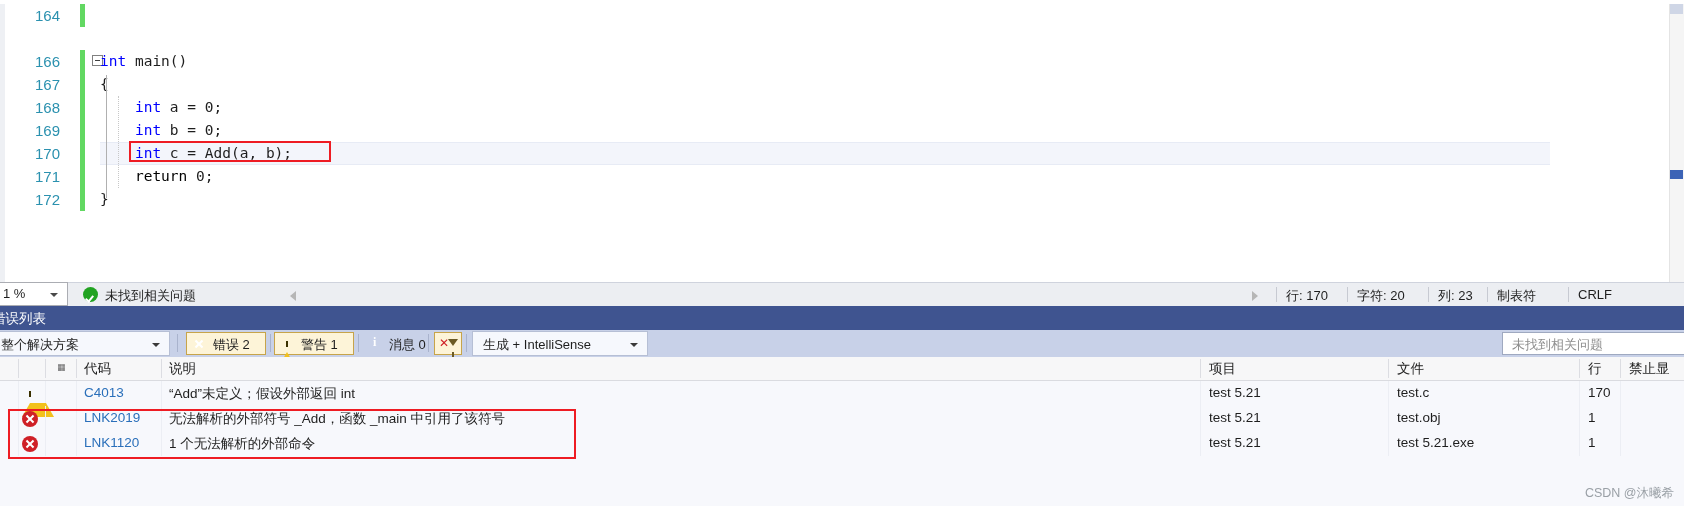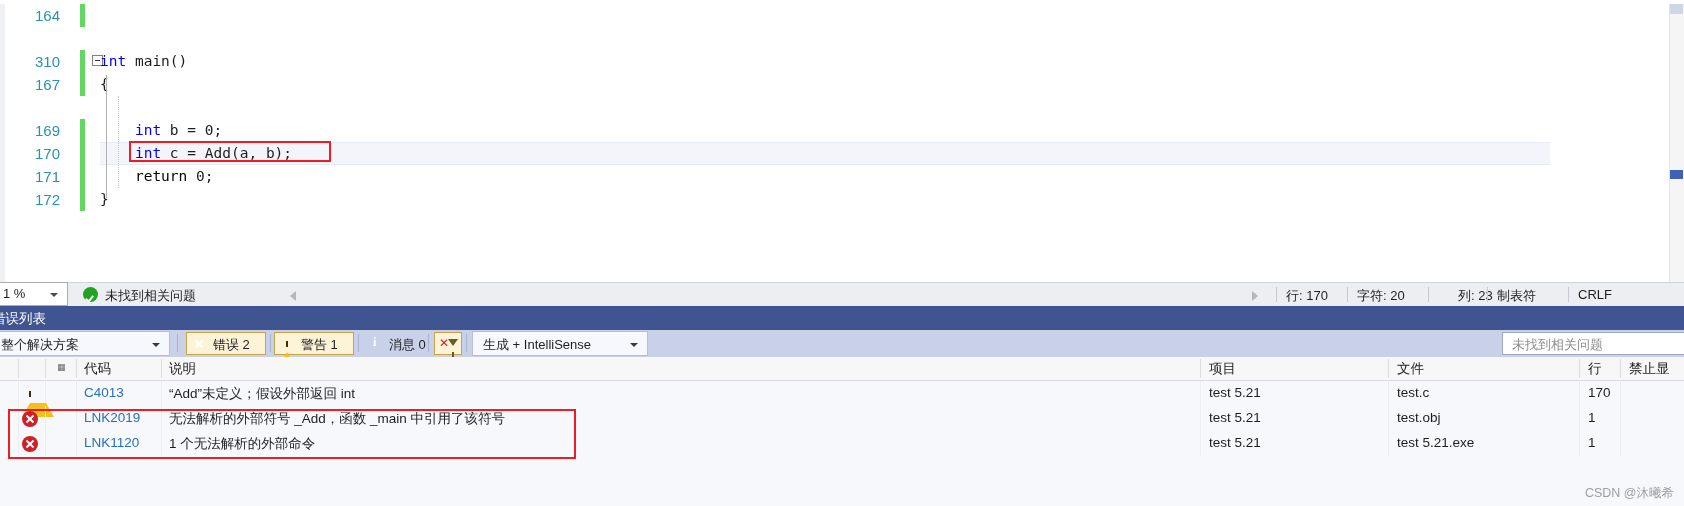--- a/index.html
+++ b/index.html
@@ -228,22 +228,23 @@
 </head>
 <body>
 
 <div class="app">
 
   <div class="editor">
     <div class="editor-left-strip"></div>
 
     <div class="code-area" id="code-area">
         <div class="code-line" style="position: absolute; left: 0px; top: 4px; width: 1684px;"><span class="ln">164</span><span class="chg"></span><span class="code-txt"></span></div>
-        <div class="code-line" style="position: absolute; left: 0px; top: 50px; width: 1684px;"><span class="ln">310</span><span class="chg"></span><span class="glyph-box"></span><span class="code-txt"><span class="kw">int</span><span class="plain"> main()</span></span></div>
+        <div class="code-line" style="position: absolute; left: 0px; top: 50px; width: 1684px;"><span class="ln">166</span><span class="chg"></span><span class="glyph-box"></span><span class="code-txt"><span class="kw">int</span><span class="plain"> main()</span></span></div>
         <div class="code-line" style="position: absolute; left: 0px; top: 73px; width: 1684px;"><span class="ln">167</span><span class="chg"></span><span class="code-txt"><span class="plain">{</span></span></div>
+        <div class="code-line" style="position: absolute; left: 0px; top: 96px; width: 1684px;"><span class="ln">168</span><span class="chg"></span><span class="code-txt"><span class="plain">    </span><span class="kw">int</span><span class="plain"> a = 0;</span></span></div>
         <div class="code-line" style="position: absolute; left: 0px; top: 119px; width: 1684px;"><span class="ln">169</span><span class="chg"></span><span class="code-txt"><span class="plain">    </span><span class="kw">int</span><span class="plain"> b = 0;</span></span></div>
         <div class="code-line" style="position: absolute; left: 0px; top: 142px; width: 1684px;"><div class="hl-line"></div><span class="ln">170</span><span class="chg"></span><span class="code-txt"><span class="plain">    </span><span class="kw">int</span><span class="plain"> c = Add(a, b);</span></span></div>
         <div class="code-line" style="position: absolute; left: 0px; top: 165px; width: 1684px;"><span class="ln">171</span><span class="chg"></span><span class="code-txt"><span class="plain">    </span><span class="kw2">return</span><span class="plain"> 0;</span></span></div>
         <div class="code-line" style="position: absolute; left: 0px; top: 188px; width: 1684px;"><span class="ln">172</span><span class="chg"></span><span class="code-txt"><span class="plain">}</span></span></div>
         <div class="brace-bar" style="top: 75px; height: 123px;"></div>
         <div class="indent-guide" style="left: 118px; top: 96px; height: 92px;"></div>
       </div>
 
     <div class="redbox-code"></div>
 
@@ -262,21 +263,21 @@
     <div class="ok-circle"></div>
     <div class="ok-text">未找到相关问题</div>
     <div class="tri-left"></div>
     <div class="tri-right"></div>
 
     <div class="sb-sep" style="left:1276px;"></div>
     <div class="sb-item" style="left:1286px;">行: 170</div>
     <div class="sb-sep" style="left:1347px;"></div>
     <div class="sb-item" style="left:1357px;">字符: 20</div>
     <div class="sb-sep" style="left:1428px;"></div>
-    <div class="sb-item" style="left:1438px;margin-left:20px;">列: 23</div>
+    <div class="sb-item" style="left:1438px;">列: 23</div>
     <div class="sb-sep" style="left:1487px;"></div>
     <div class="sb-item" style="left:1497px;">制表符</div>
     <div class="sb-sep" style="left:1568px;"></div>
     <div class="sb-item" style="left:1578px;">CRLF</div>
   </div>
 
   <div class="panel-title">
     <span class="t">错误列表</span>
   </div>
 

